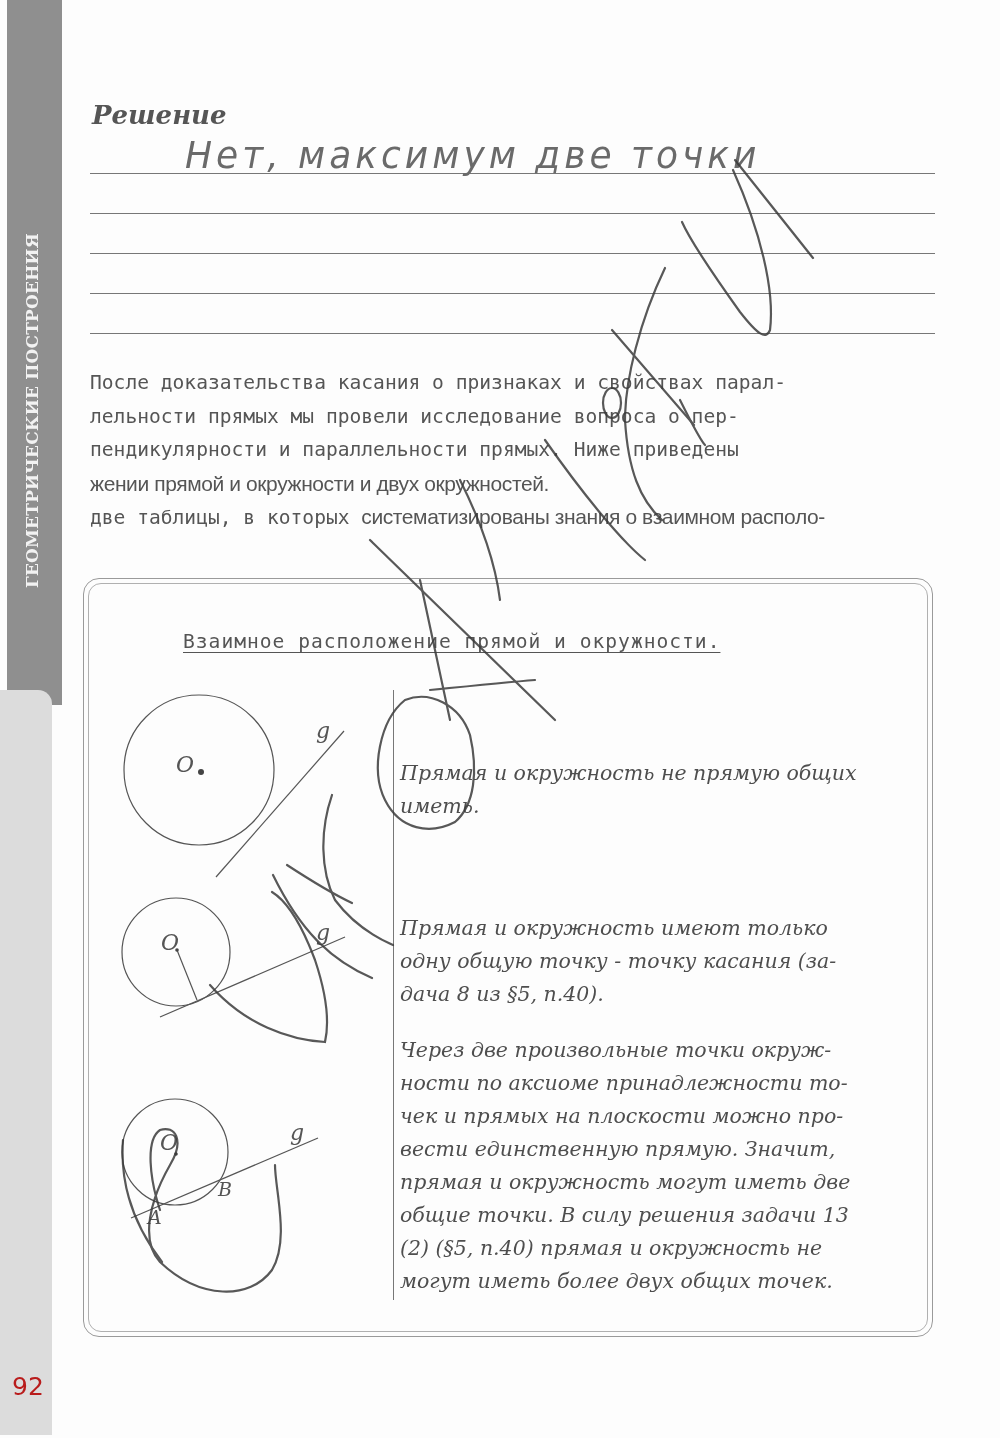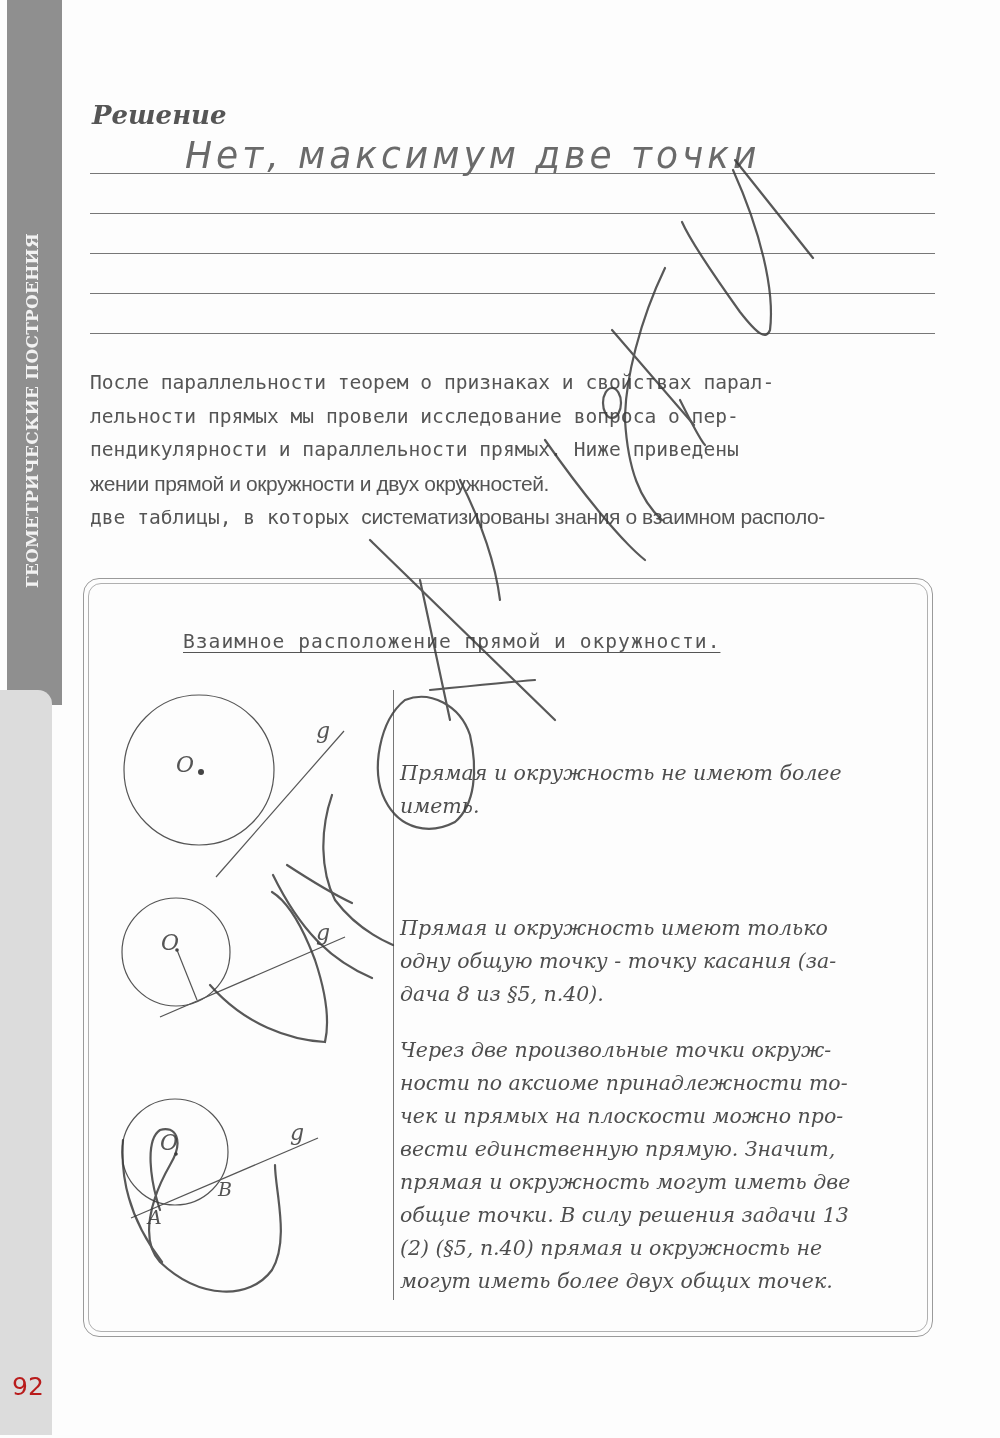--- a/index.html
+++ b/index.html
@@ -91,21 +91,21 @@
 
 <div class="solution-label">Решение</div>
 <div class="ruled-line" style="top:173px"></div>
 <div class="ruled-line" style="top:213px"></div>
 <div class="ruled-line" style="top:253px"></div>
 <div class="ruled-line" style="top:293px"></div>
 <div class="ruled-line" style="top:333px"></div>
 <div class="handwritten-answer">Нет, максимум две точки</div>
 
 <div class="intro">
-  <span class="line">После параллельности теорем о признаках и свойствах парал-</span>
+  <span class="line">После доказательства касания о признаках и свойствах парал-</span>
   <span class="line">лельности прямых мы провели исследование вопроса о пер-</span>
   <span class="line">пендикулярности и параллельности прямых. Ниже приведены</span>
   <span class="line narrow">жении прямой и окружности и двух окружностей.</span>
   <span class="line"><span>две таблицы, в которых </span><span class="narrow">систематизированы знания о взаимном располо-</span></span>
 </div>
 
 <div class="box-outer"></div>
 <div class="box-inner"></div>
 <div class="box-title">Взаимное расположение прямой и окружности.</div>
 <div class="col-divider"></div>
@@ -135,21 +135,21 @@
 <div class="fig-label" style="left:176px;top:752px">O</div>
 <div class="fig-label" style="left:316px;top:718px">g</div>
 <div class="fig-label" style="left:161px;top:930px">O</div>
 <div class="fig-label" style="left:316px;top:920px">g</div>
 <div class="fig-label" style="left:160px;top:1130px">O</div>
 <div class="fig-label" style="left:290px;top:1120px">g</div>
 <div class="fig-label" style="left:148px;top:1206px;font-size:19px">A</div>
 <div class="fig-label" style="left:218px;top:1178px;font-size:19px">B</div>
 
 <div class="case-text" style="top:757px">
-  <span class="line">Прямая и окружность не имеют более</span>
+  <span class="line">Прямая и окружность не прямую общих</span>
   <span class="line">иметь.</span>
 </div>
 <div class="case-text" style="top:912px">
   <span class="line">Прямая и окружность имеют только</span>
   <span class="line">одну общую точку - точку касания (за-</span>
   <span class="line">дача 8 из §5, п.40).</span>
 </div>
 <div class="case-text" style="top:1034px">
   <span class="line">Через две произвольные точки окруж-</span>
   <span class="line">ности по аксиоме принадлежности то-</span>

